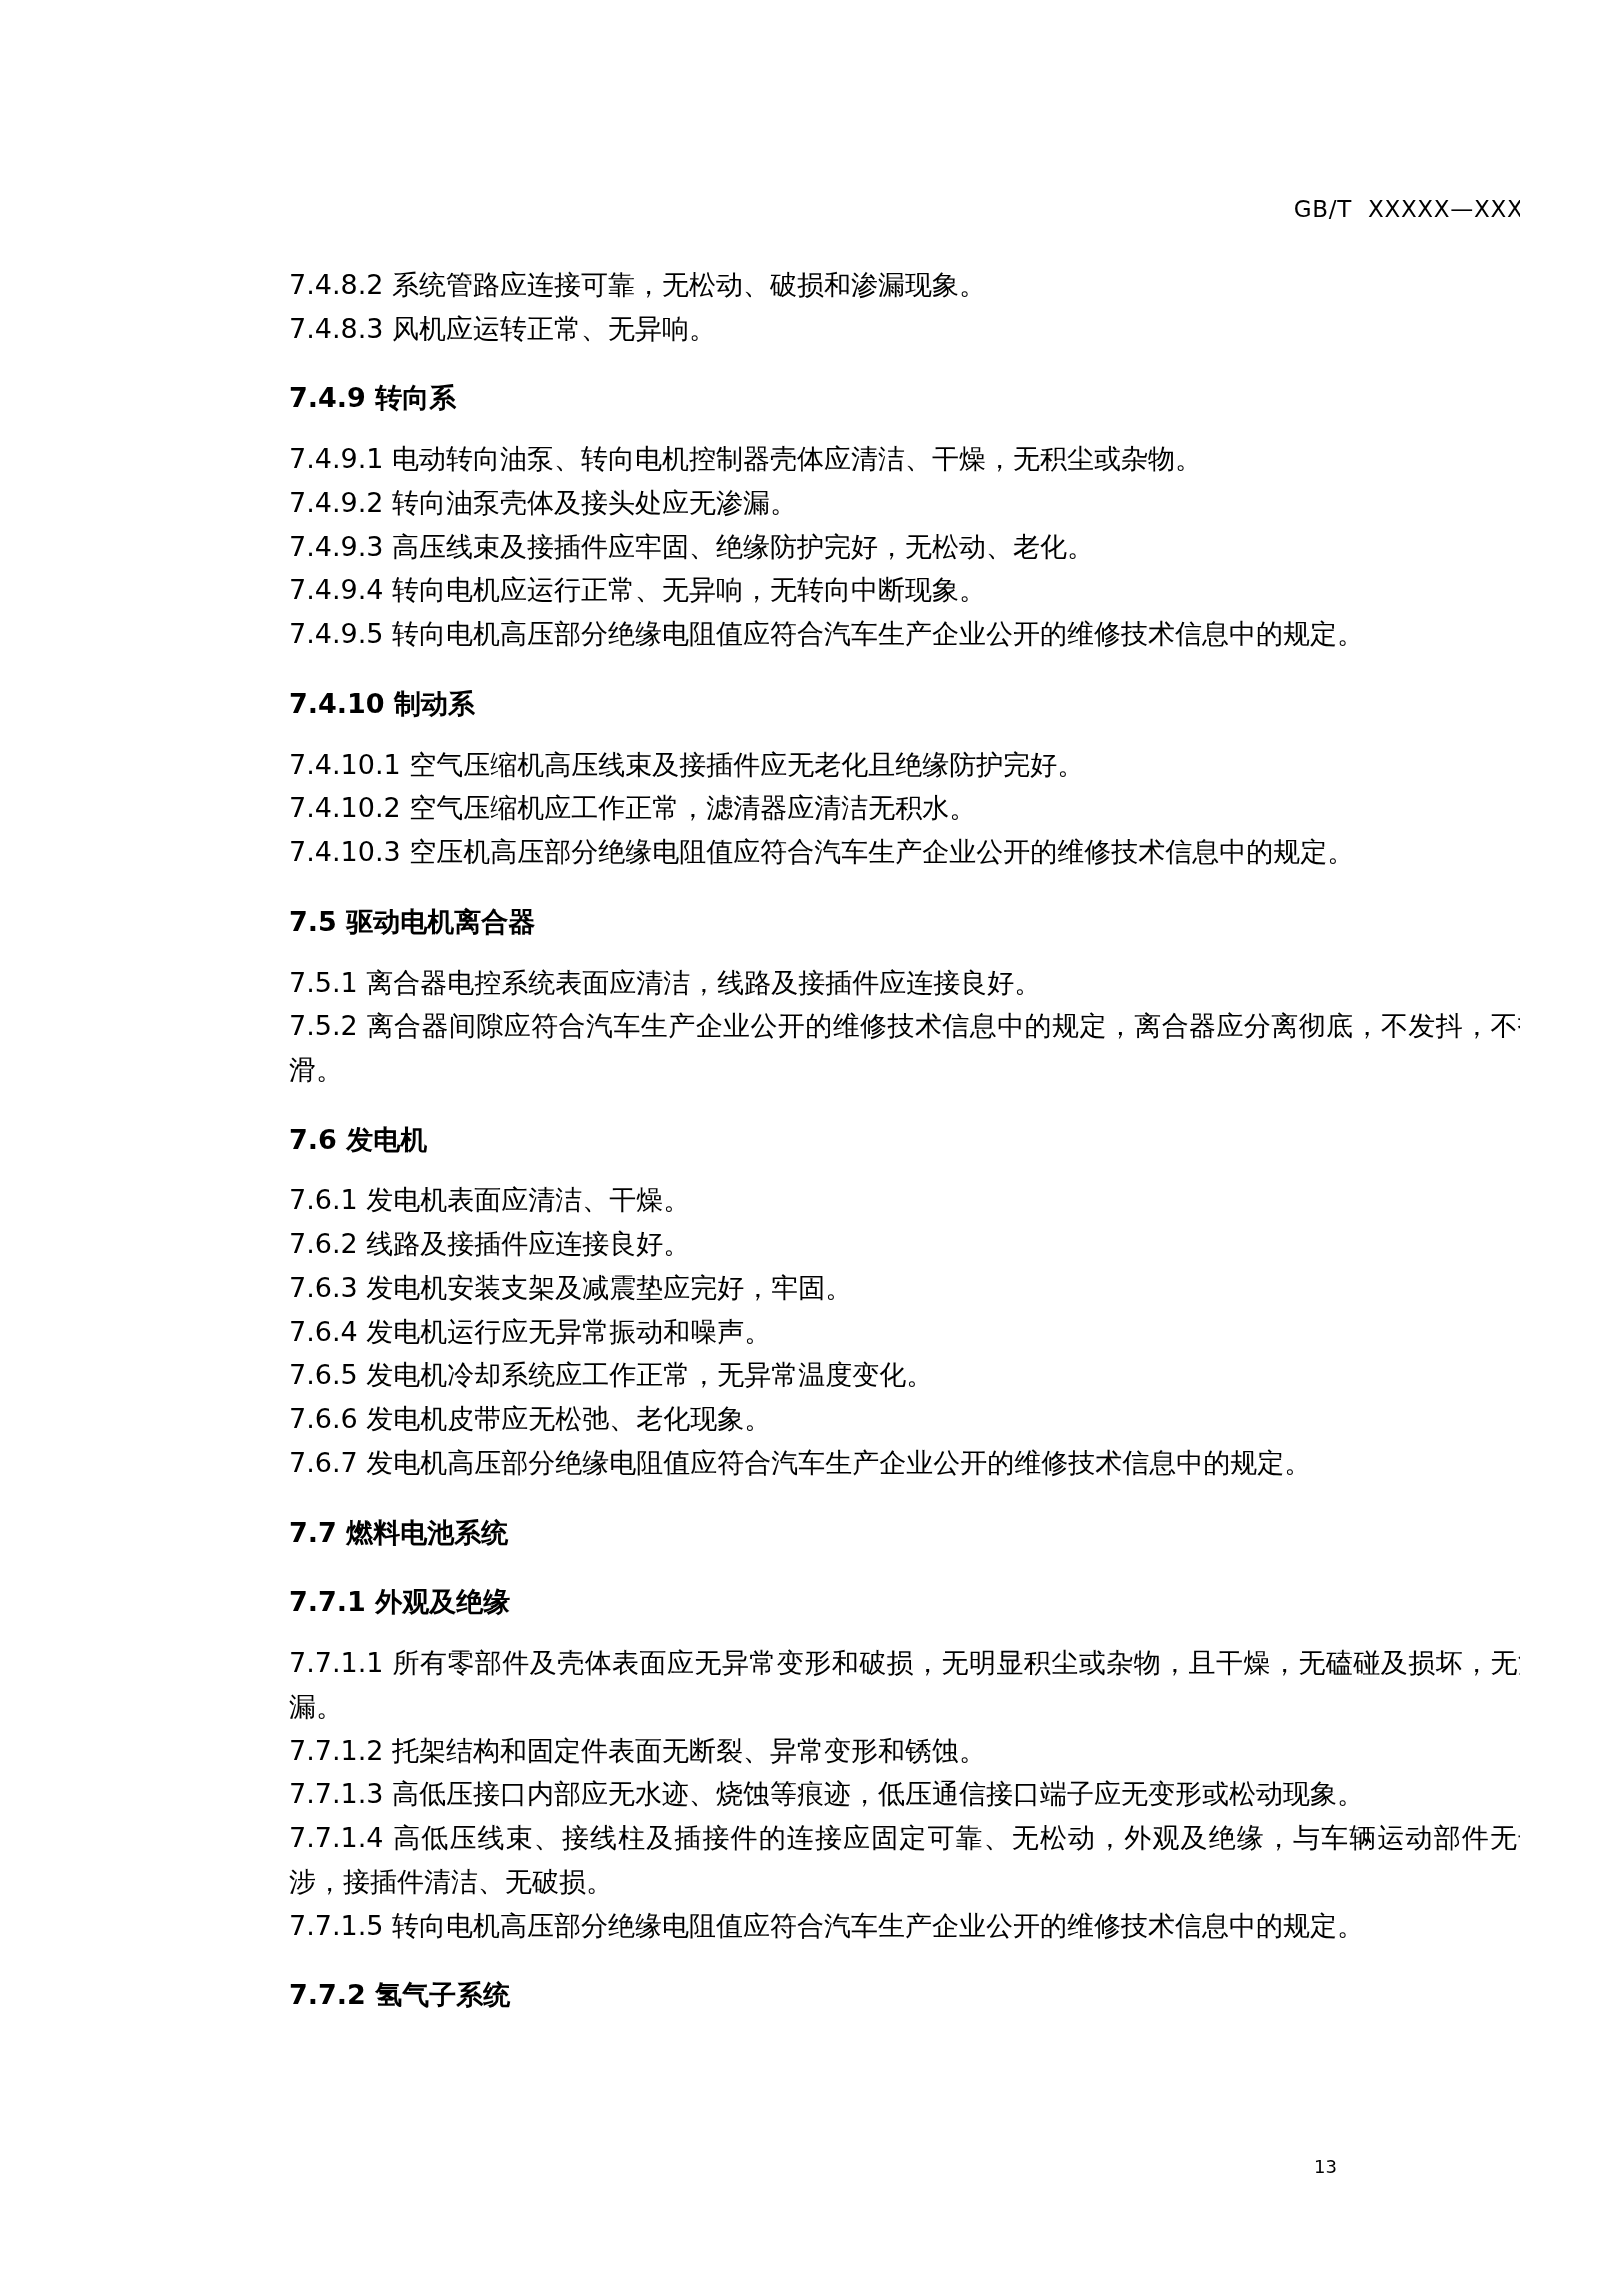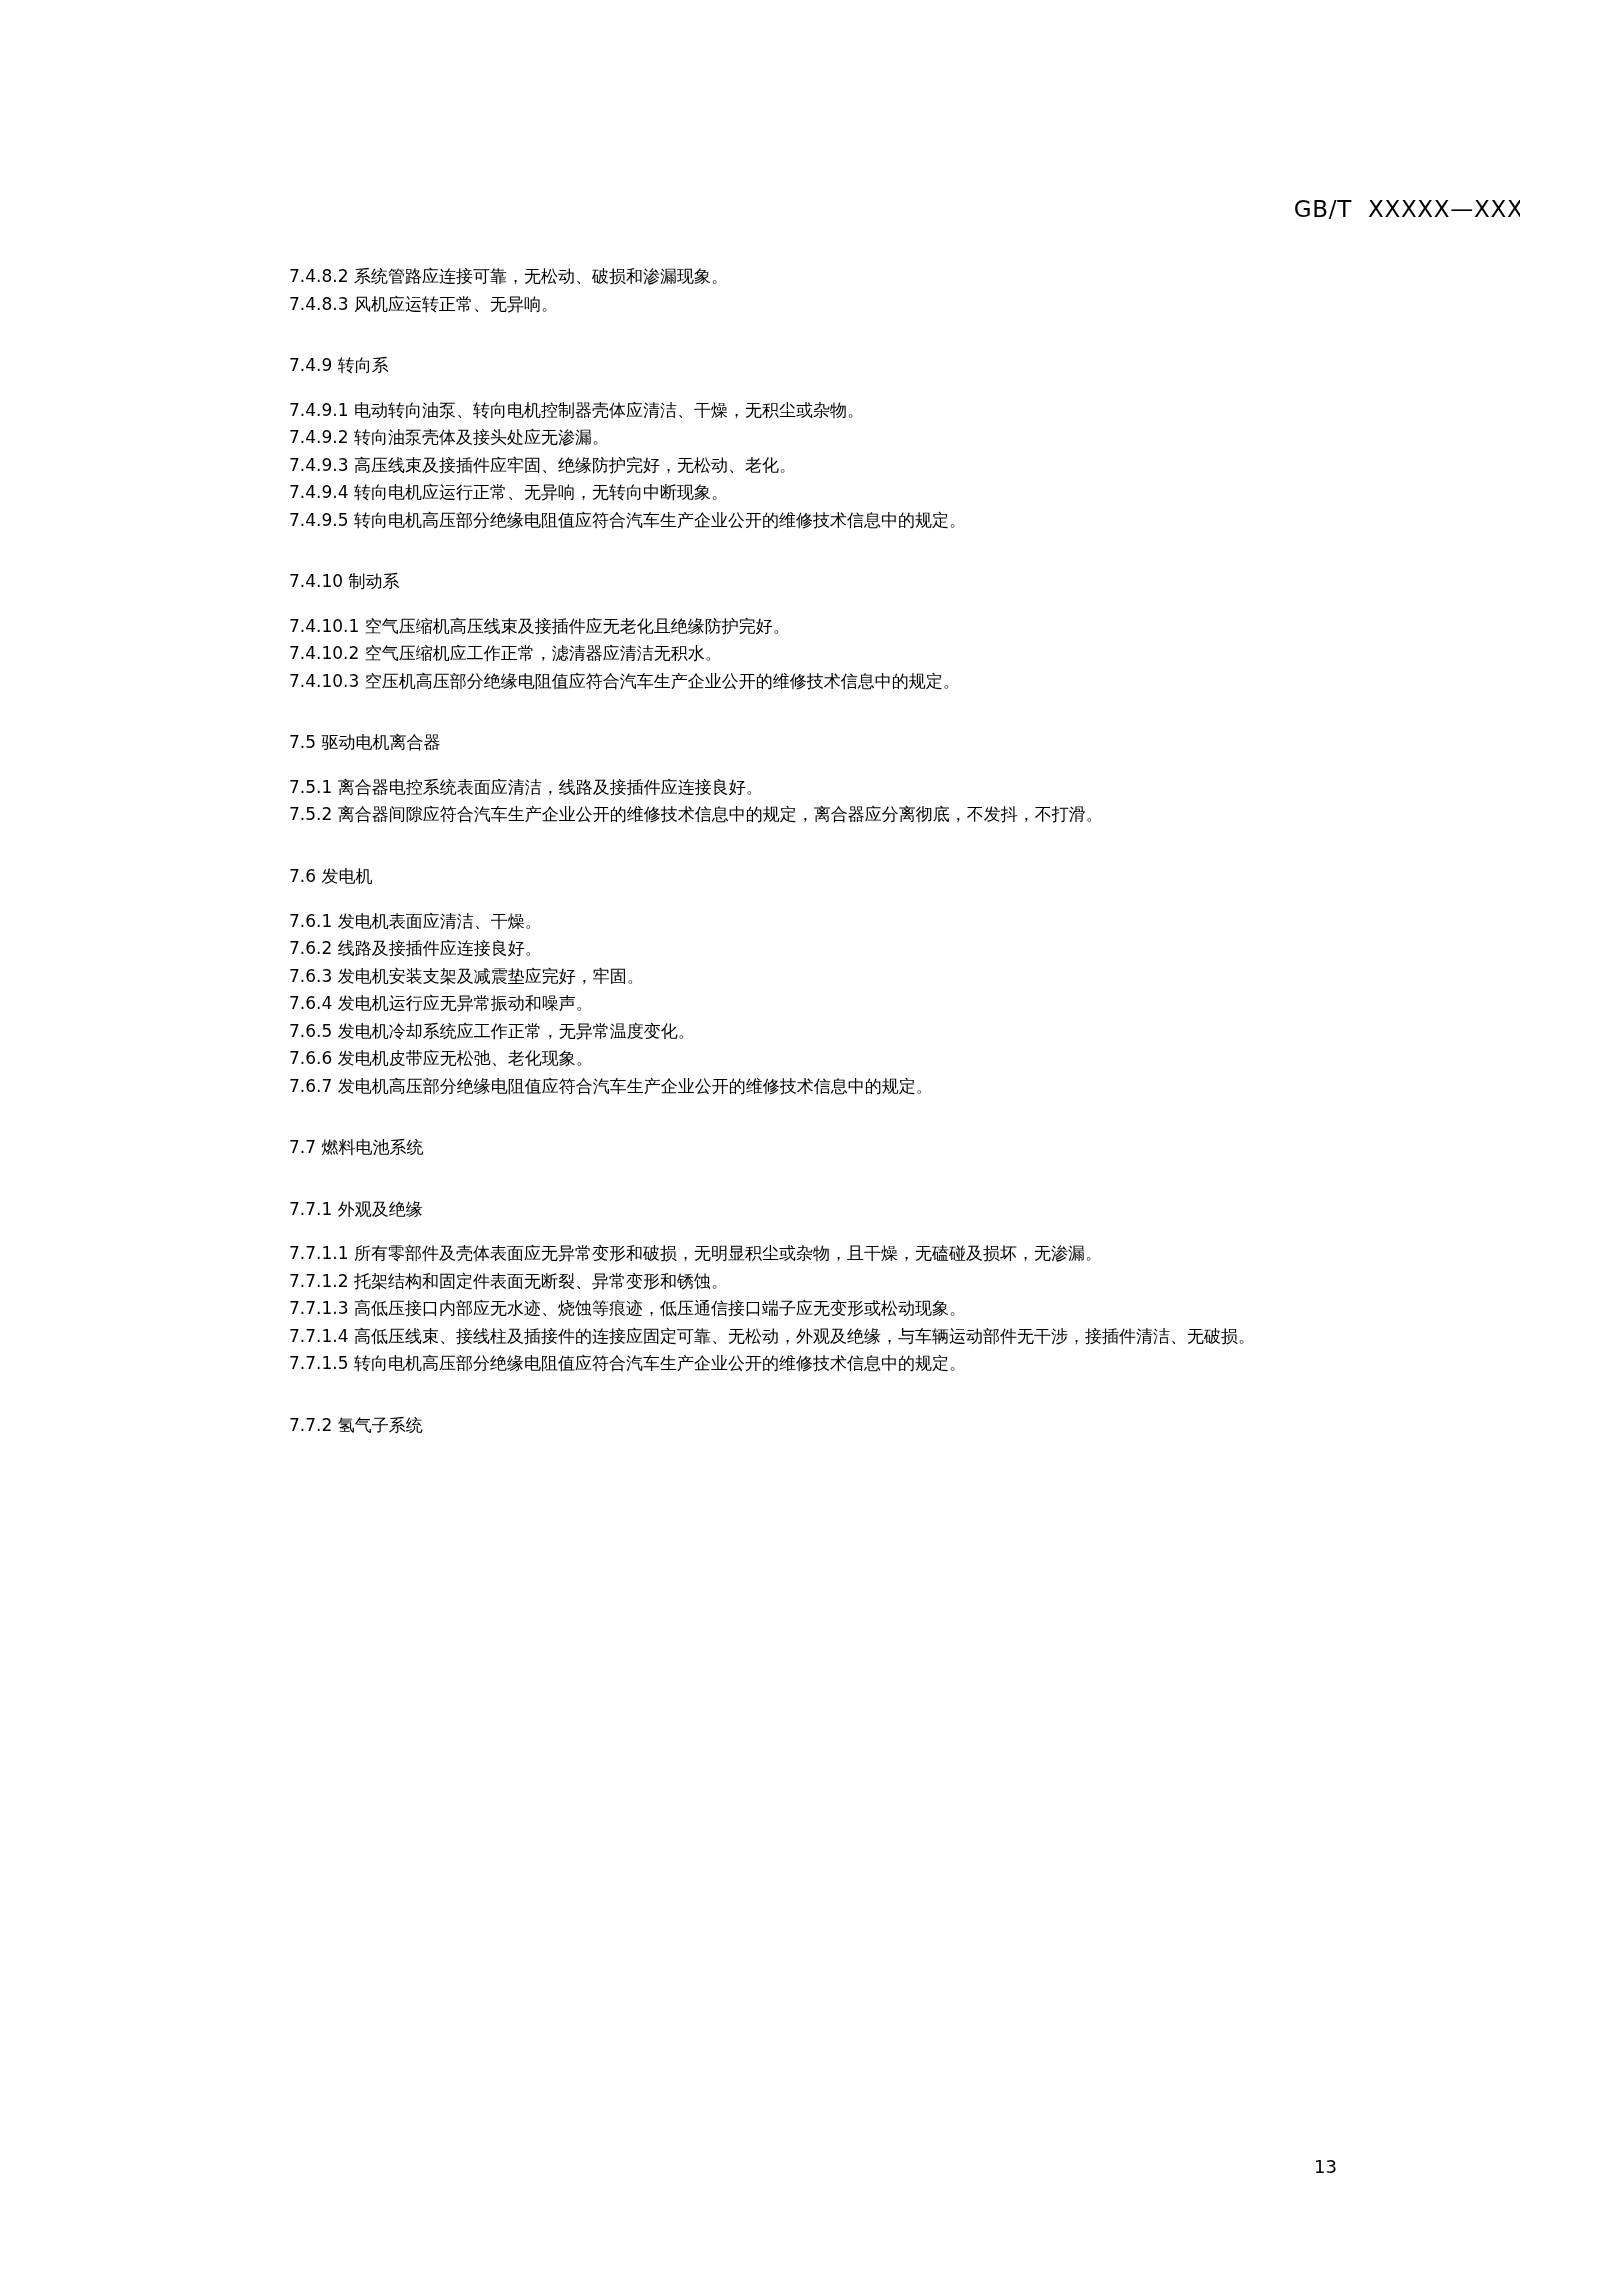--- a/index.html
+++ b/index.html
@@ -35,31 +35,31 @@
     padding-top: 196px;
     padding-right: 5.2px;
     white-space: pre;
   }
   .body-block {
     margin-top: 41px;
   }
   p.para {
     margin: 0 0 0 0;
     font-family: "DejaVu Sans", "Liberation Sans", sans-serif;
-    font-size: 17px;
+    font-size: 27px;
     line-height: 1.62;
     text-align: justify;
     text-justify: inter-ideograph;
   }
   p.clause {
     font-weight: normal;
   }
   p.heading {
-    font-weight: normal;
-    margin-top: 34px;
+    font-weight: bold;
+    margin-top: 26px;
     margin-bottom: 17px;
   }
   p.first-after-heading {
     margin-top: 0;
   }
   .pagenum {
     position: absolute;
     right: 183px;
     bottom: 118px;
     font-family: "DejaVu Sans", "Liberation Sans", sans-serif;

